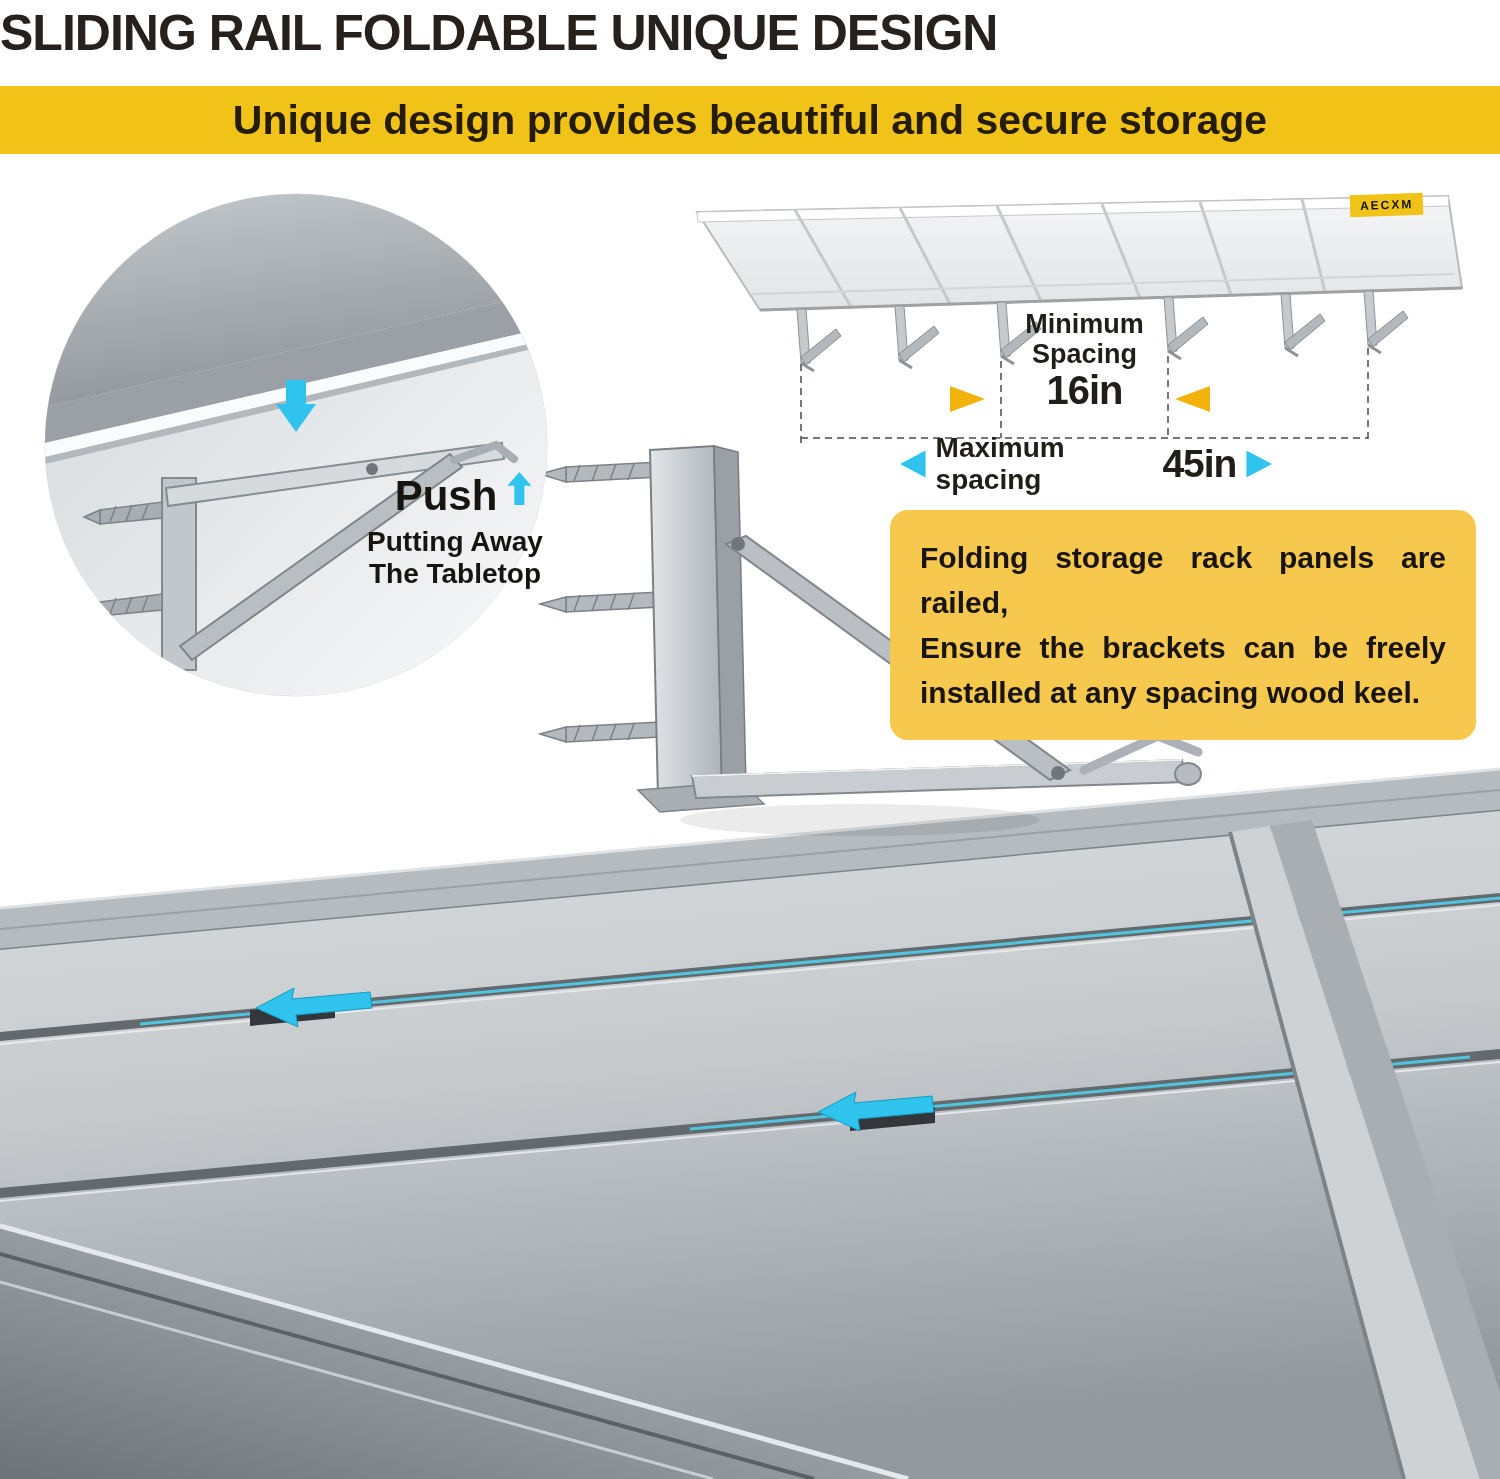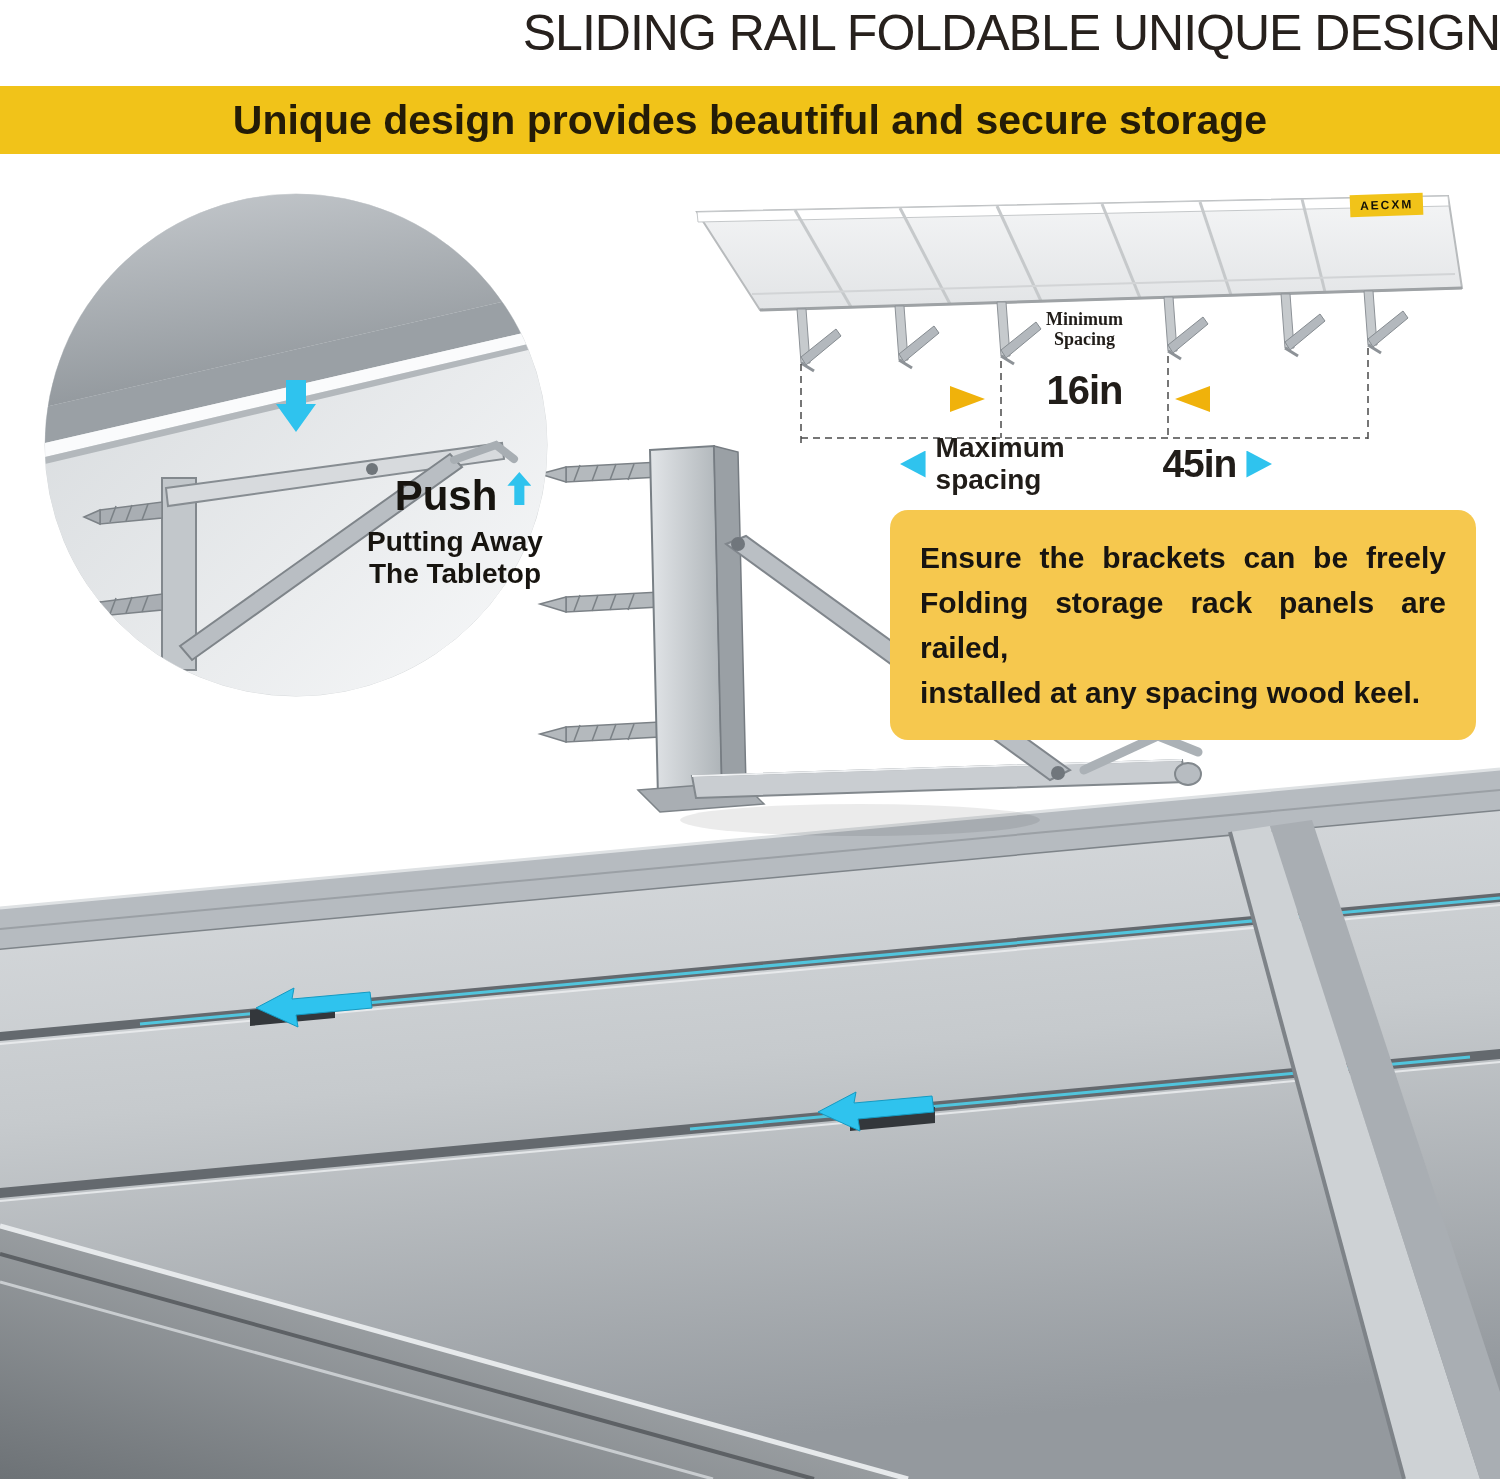--- a/index.html
+++ b/index.html
@@ -5,22 +5,22 @@
   * { margin:0; padding:0; box-sizing:border-box; }
   html,body { width:1500px; height:1479px; }
   body {
     position:relative; width:1500px; height:1479px;
     background:#ffffff; overflow:hidden;
     font-family:"Liberation Sans", sans-serif; color:#211d19;
   }
   .abs { position:absolute; }
 
   .page-title {
-    top:4px; left:0; width:1500px; text-align:right;
-    font-size:50px; font-weight:normal; letter-spacing:-1px; color:#27211d;
+    top:4px; left:0; width:1500px; text-align:left;
+    font-size:50px; font-weight:bold; letter-spacing:-1px; color:#27211d;
   }
   .banner {
     top:86px; left:0; width:1500px; height:68px; background:#F1C319;
     display:flex; align-items:center; justify-content:center;
     font-size:41px; font-weight:bold; color:#241c07;
   }
 
   .push-row {
     left:358px; top:472px; width:210px;
     display:flex; align-items:flex-start; justify-content:center; gap:10px;
@@ -29,21 +29,21 @@
   .push-cap { left:330px; top:526px; width:250px; text-align:center;
     font-size:28px; font-weight:bold; line-height:1.15; color:#17140f; }
 
   .brand-badge {
     left:1350px; top:194px; background:#F1C319; color:#131108;
     font-size:12px; font-weight:bold; letter-spacing:2px;
     padding:4px 10px; transform:rotate(-2deg);
   }
 
   .min-label { left:1007px; top:309px; width:155px; text-align:center;
-    font-size:18px; font-weight:bold; line-height:1.12;font-family:Liberation Serif, serif; }
+    font-size:27px; font-weight:bold; line-height:1.12; }
   .min-value { left:1007px; top:368px; width:155px; text-align:center;
     font-size:40px; font-weight:bold; letter-spacing:-1px; }
 
   .max-row { left:900px; top:444px; width:372px; height:40px;
     display:flex; align-items:center; justify-content:flex-end; gap:10px; }
   .max-label { font-size:28px; font-weight:bold; }
   .max-value { font-size:39px; font-weight:bold; letter-spacing:-1px; margin-left:10px; }
 
   .arrow-left-cyan  { width:30px; height:27px; background:#2FC3EE;
     clip-path:polygon(0 50%, 100% 0, 100% 100%); }
@@ -294,21 +294,21 @@
 <div class="abs min-value">16in</div>
 
 <div class="abs max-row">
   <span class="arrow-left-cyan"></span>
   <span class="max-label">Maximum spacing</span>
   <span class="max-value">45in</span>
   <span class="arrow-right-cyan"></span>
 </div>
 
 <div class="abs callout">
+  <div class="callout-line">Folding storage rack panels are railed,</div>
   <div class="callout-line">Ensure the brackets can be freely</div>
-  <div class="callout-line">Folding storage rack panels are railed,</div>
   <div class="callout-line last">installed at any spacing wood keel.</div>
 </div>
 
 <div class="abs page-title">SLIDING RAIL FOLDABLE UNIQUE DESIGN</div>
 <div class="abs banner">
   <span>Unique design provides beautiful and secure storage</span>
 </div>
 
 </body></html>

